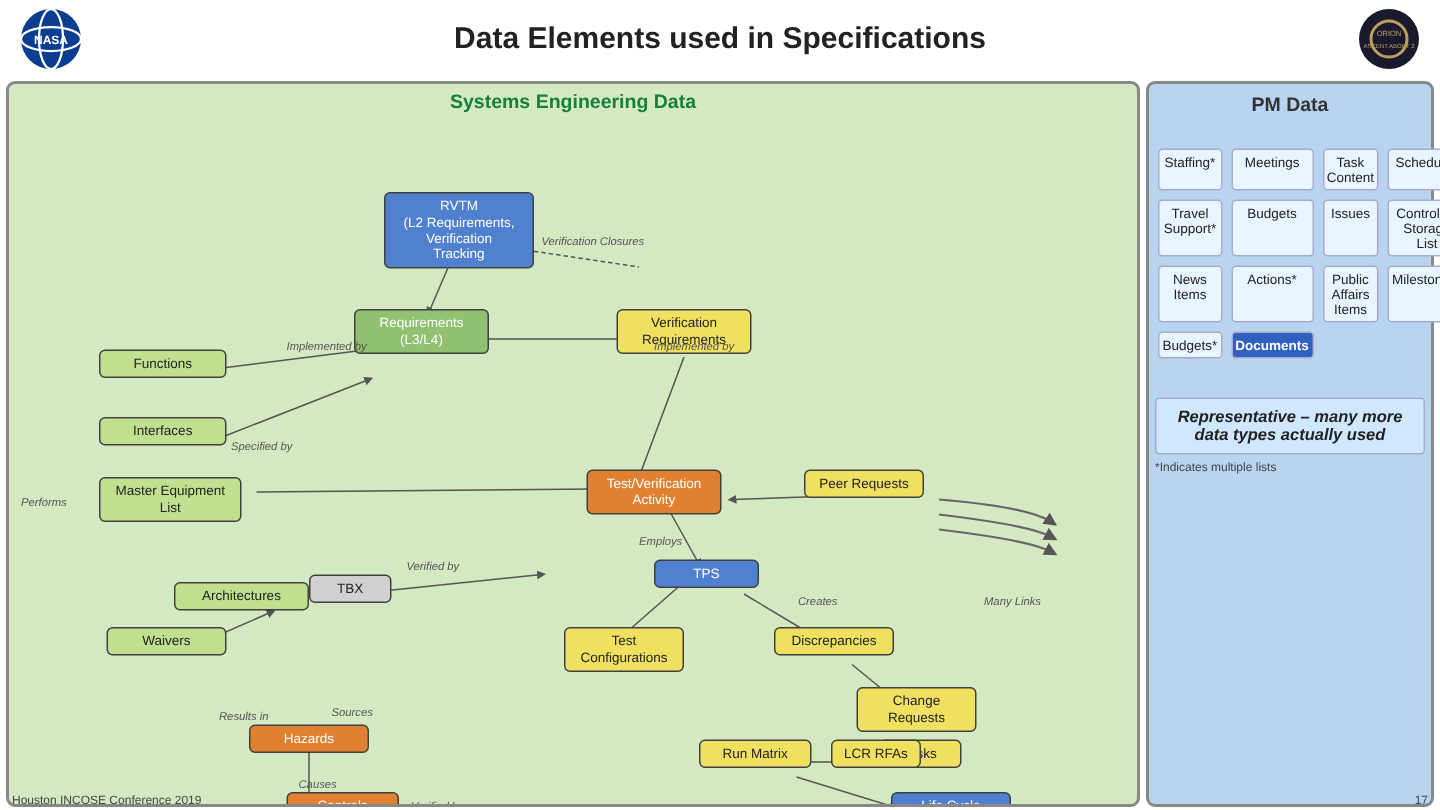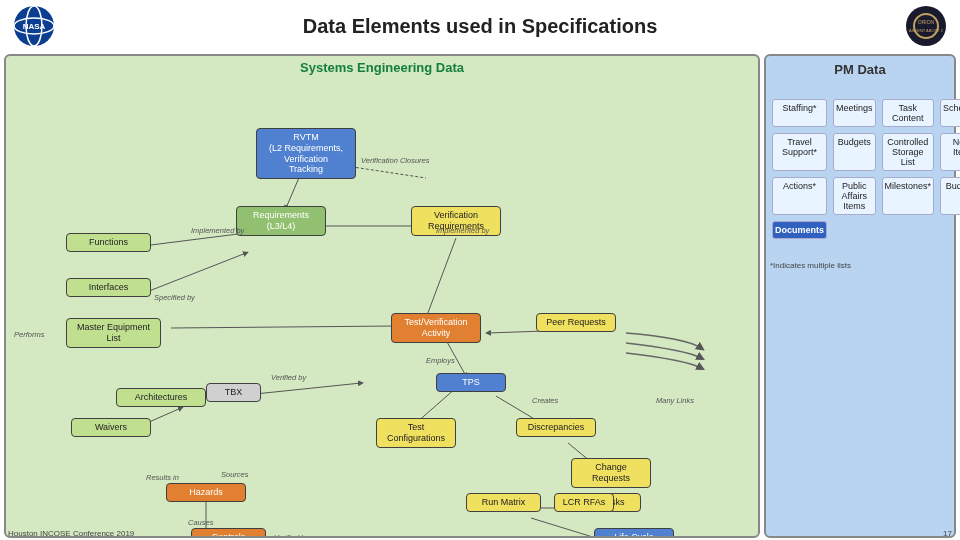--- a/index.html
+++ b/index.html
@@ -396,21 +396,21 @@
       </div>
 
       <div class="label-small" style="left:215px; top:392px;">
         <span>Sources</span>
       </div>
 
       <div class="node orange" style="left:185px; top:450px; width:75px;">
         <span>Controls</span>
       </div>
 
-      <div class="label-small" style="left:182px; top:440px;">
+      <div class="label-small" style="left:193px; top:440px;">
         <span>Causes</span>
       </div>
 
       <div class="label-small" style="left:268px; top:455px;">
         <span>Verified by</span>
       </div>
 
       <div class="node blue-node" style="left:588px; top:450px; width:80px;">
         <span style="white-space:pre-line;">Life Cycle
 Review
@@ -430,32 +430,36 @@
 
       <div class="pm-cell">Staffing*</div>
       <div class="pm-cell">Meetings</div>
 
       <div class="pm-cell">Task Content</div>
       <div class="pm-cell">Schedules</div>
 
       <div class="pm-cell">Travel Support*</div>
       <div class="pm-cell">Budgets</div>
 
+      <div class="pm-cell">Issues</div>
       <div class="pm-cell">Controlled Storage List</div>
 
       <div class="pm-cell">News Items</div>
       <div class="pm-cell">Actions*</div>
 
       <div class="pm-cell">Public Affairs Items</div>
       <div class="pm-cell">Milestones*</div>
 
       <div class="pm-cell">Budgets*</div>
       <div class="pm-cell blue">Documents</div>
     </div>
 
+    <div class="pm-representative">
+      <span>Representative – many more data types actually used</span>
+    </div>
     <div class="pm-footnote">
       <span>*Indicates multiple lists</span>
     </div>
   </div>
 
 </div>
 
 <div class="footer">
   <span>Houston INCOSE Conference 2019</span>
   <span>17</span>

